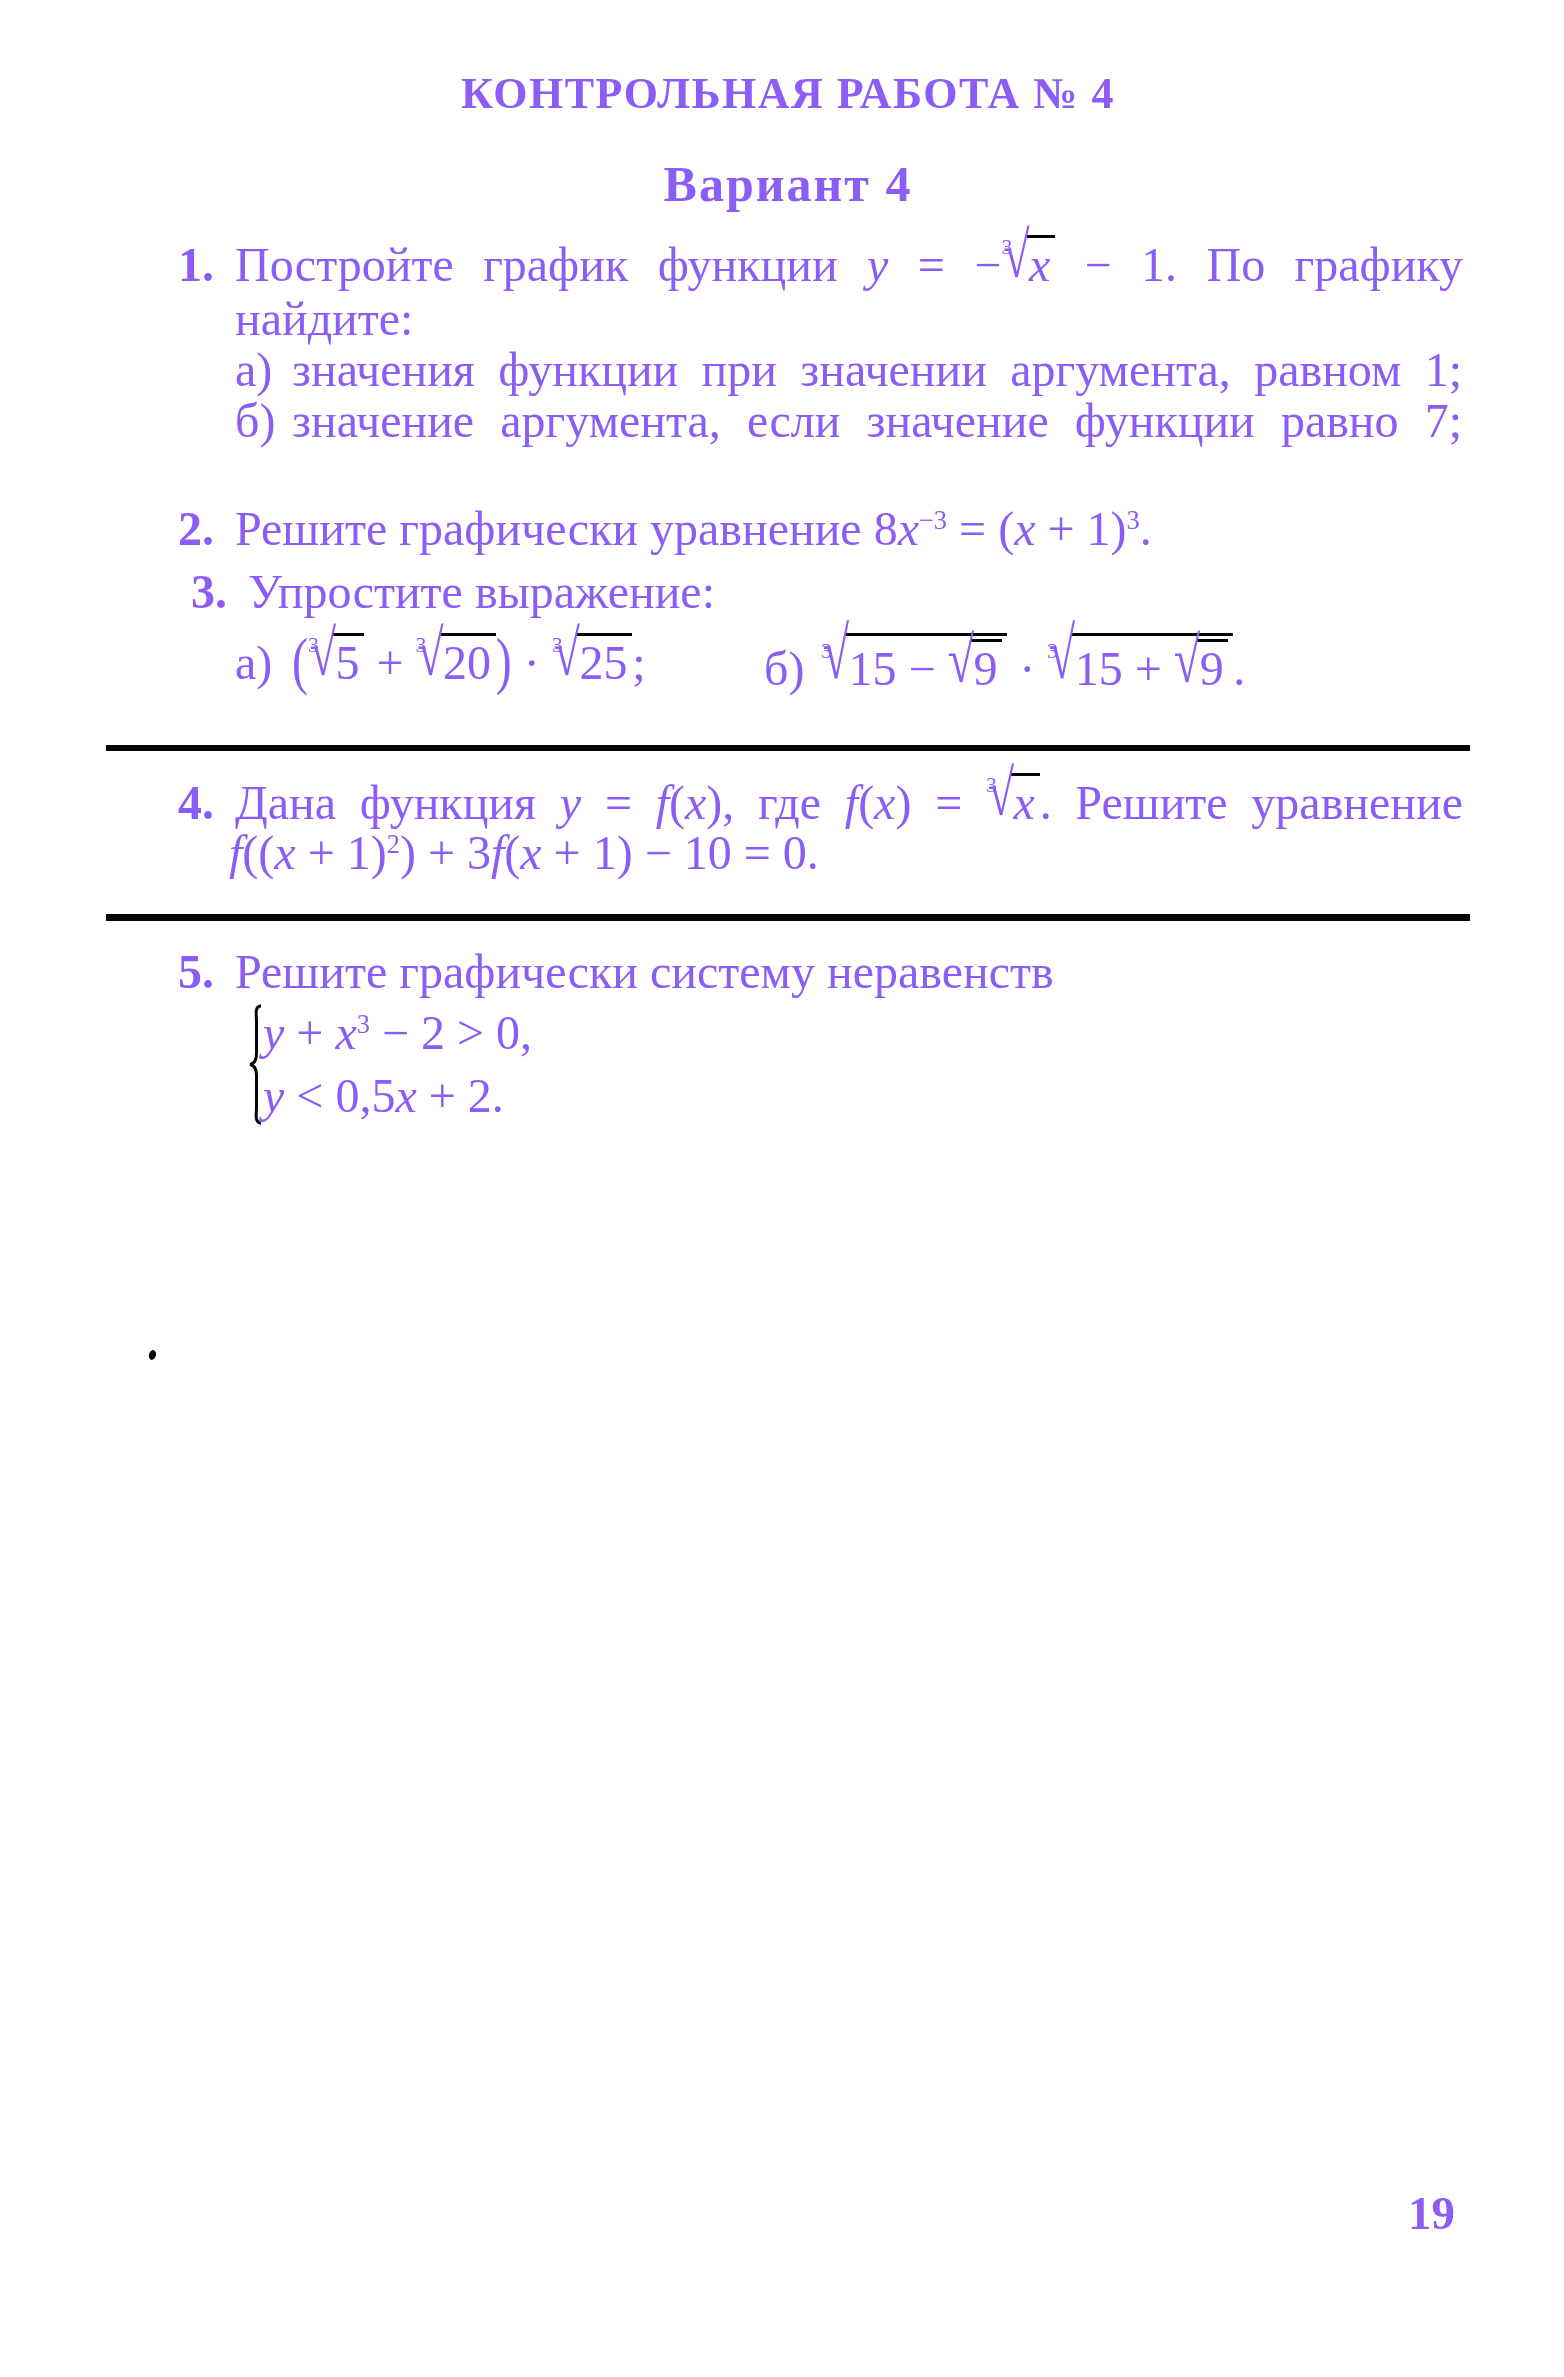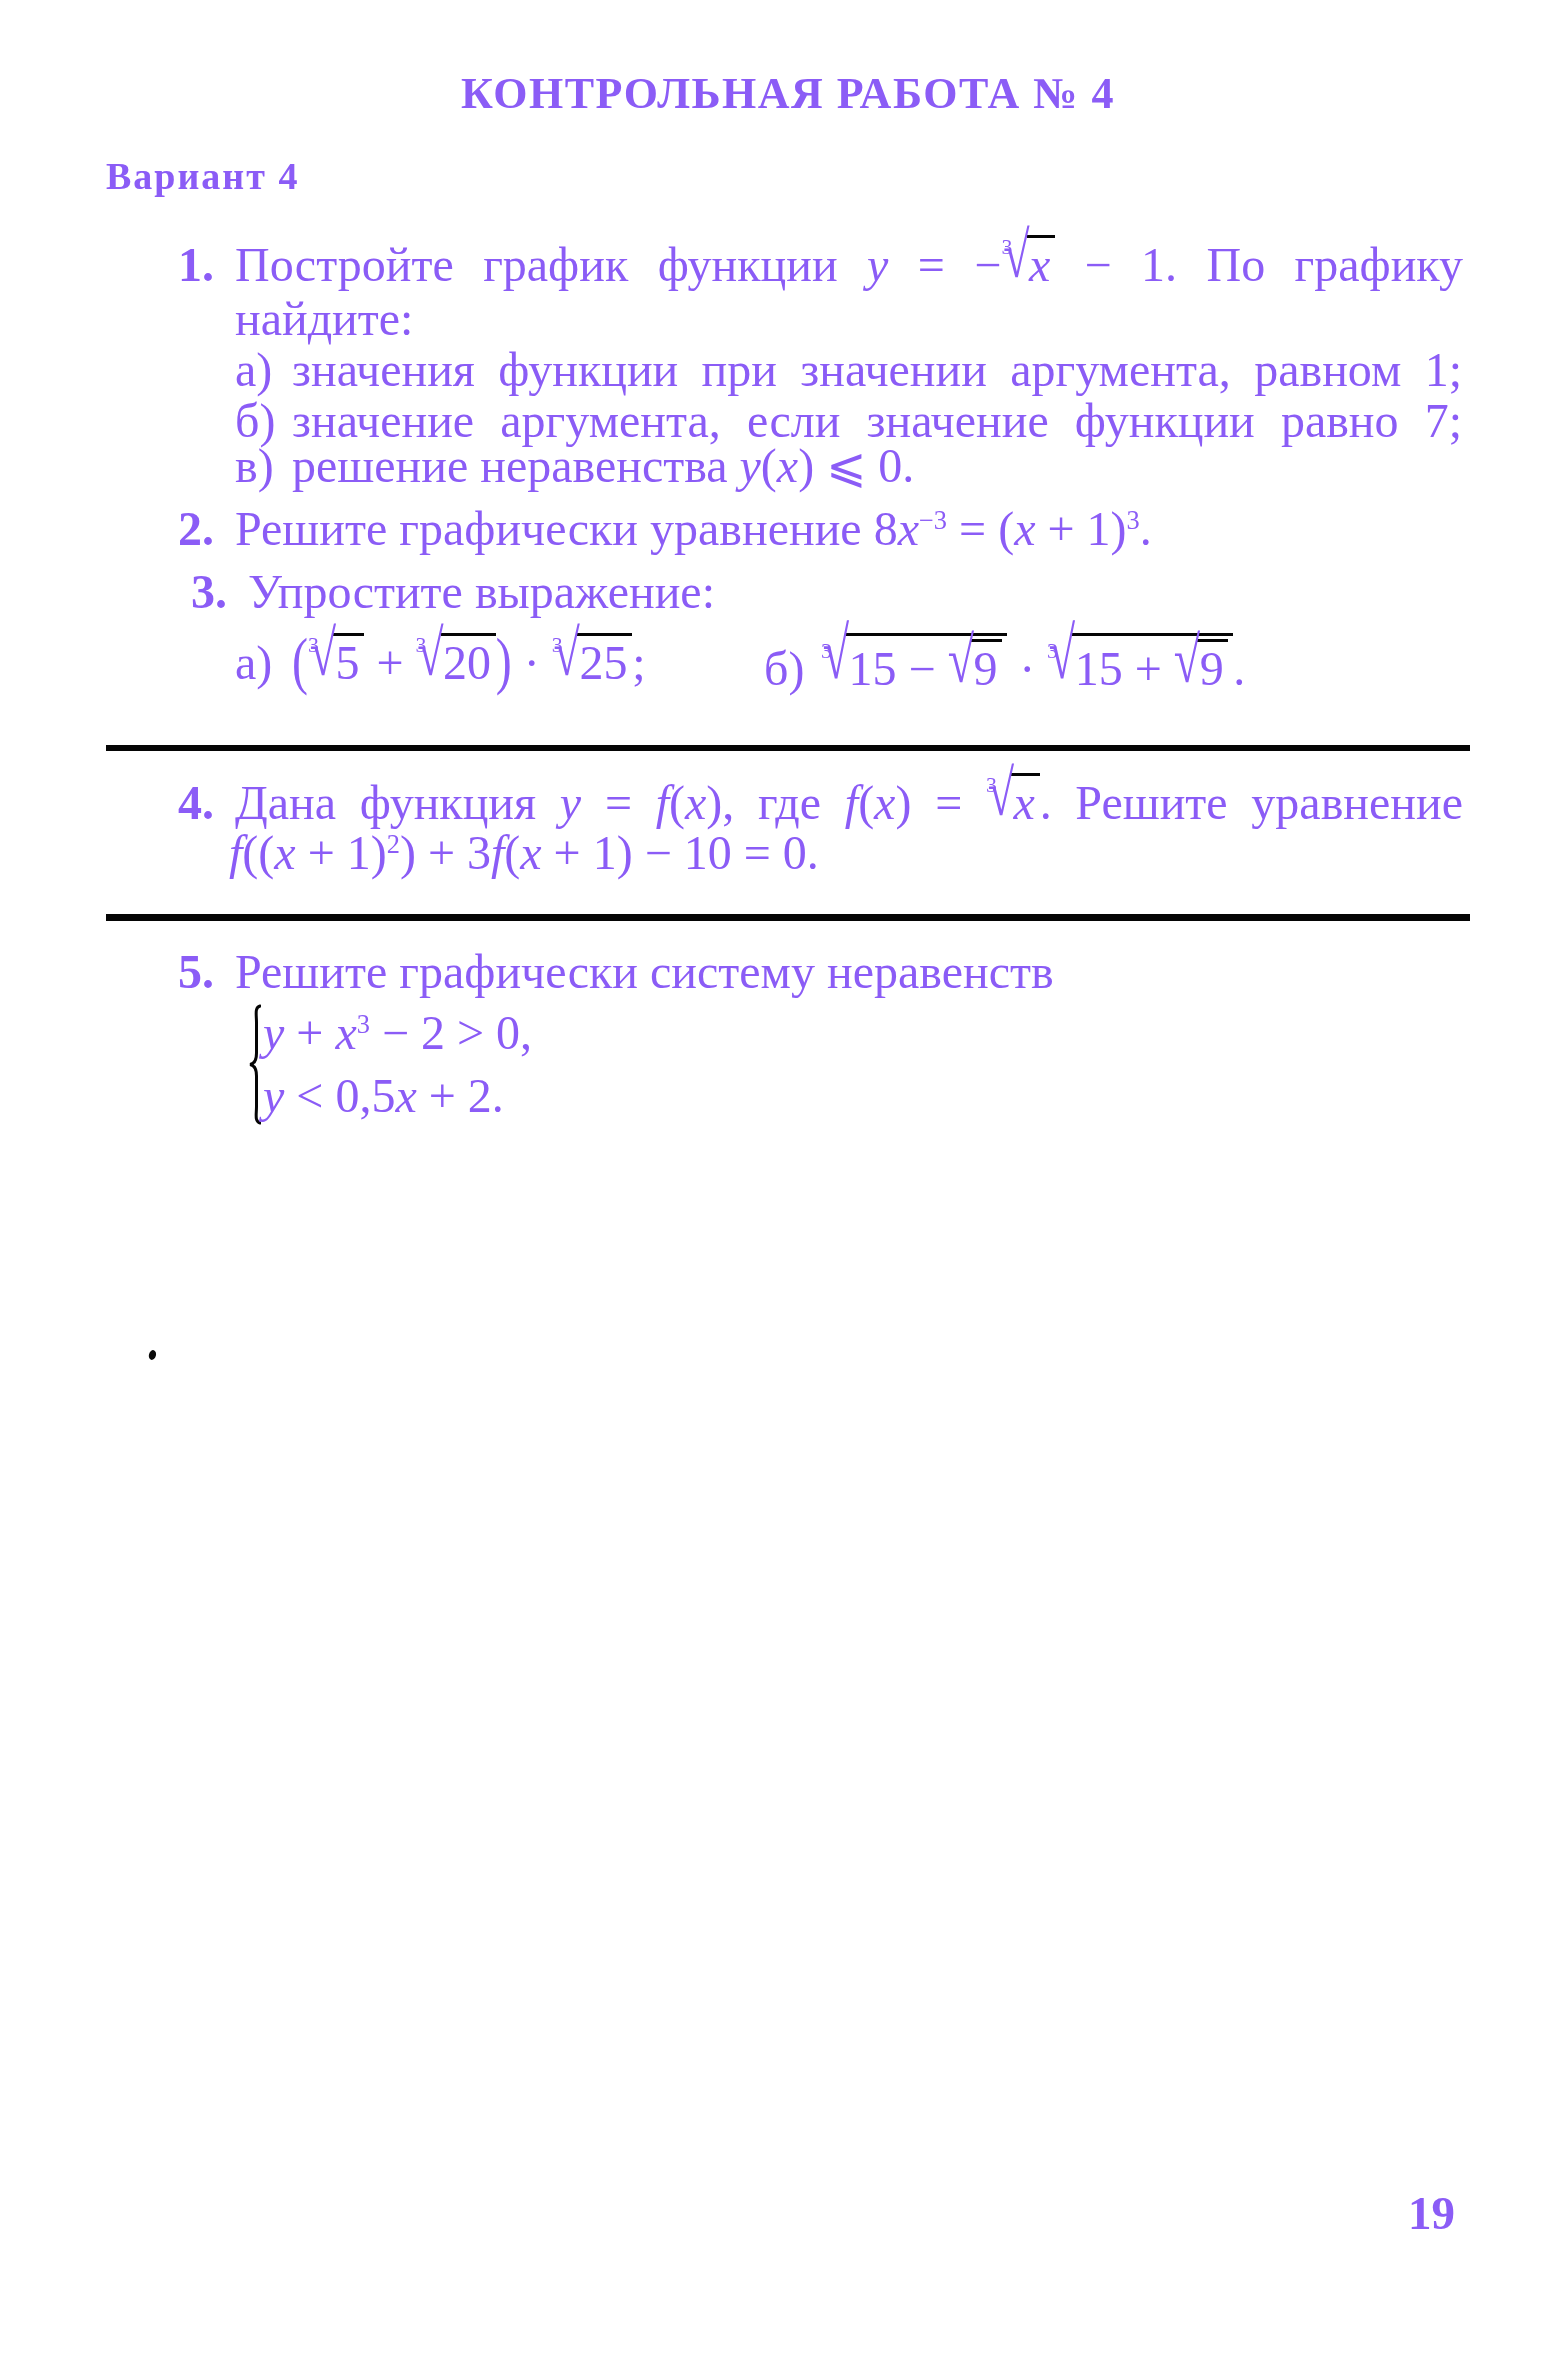--- a/index.html
+++ b/index.html
@@ -13,21 +13,21 @@
     overflow:hidden;
   }
   .abs{position:absolute;}
   .title{
     left:106px;width:1364px;top:68px;
     text-align:center;font-weight:bold;font-size:44px;
     letter-spacing:1.5px;line-height:1.2;white-space:nowrap;
   }
   .subtitle{
     left:106px;width:1364px;top:154px;
-    font-weight:bold;font-size:38px;
+    text-align:center;font-weight:bold;font-size:50px;
     letter-spacing:2px;line-height:1.2;white-space:nowrap;
   }
   .line{line-height:1.2;white-space:nowrap;}
   .jline{
     line-height:1.2;
     text-align:justify;text-align-last:justify;
     white-space:normal;
   }
   .num{display:inline-block;width:57px;font-weight:bold;}
   .lbl{display:inline-block;width:57px;}
@@ -58,21 +58,20 @@
 
 <div class="page">
 
   <div class="abs title">КОНТРОЛЬНАЯ РАБОТА № 4</div>
   <div class="abs subtitle">Вариант 4</div>
 
   <div class="abs jline" style="left:178px;top:235px;width:1285px;"><span class="num">1.</span><span>Постройте график функции <i>y</i> = −<span class="root"><span class="idx">3</span><span class="sign">√</span><span class="rad"><i>x</i></span></span> − 1. По графику</span></div>
   <div class="abs line" style="left:235px;top:290px;">найдите:</div>
   <div class="abs jline" style="left:235px;top:341px;width:1227px;"><span class="lbl">а)</span><span>значения функции при значении аргумента, равном 1;</span></div>
   <div class="abs jline" style="left:235px;top:392px;width:1227px;"><span class="lbl">б)</span><span>значение аргумента, если значение функции равно 7;</span></div>
-  <div class="abs line" style="left:235px;top:437px;"><span class="lbl">в)</span><span>решение неравенства <i>y</i>(<i>x</i>) ⩽ 0.</span></div>
 
   <div class="abs line" style="left:178px;top:500px;"><span class="num">2.</span><span>Решите графически уравнение 8<i>x</i><sup>−3</sup> = (<i>x</i> + 1)<sup>3</sup>.</span></div>
 
   <div class="abs line" style="left:178px;top:563px;margin-left:13px;"><span class="num">3.</span><span>Упростите выражение:</span></div>
   <div class="abs line" style="left:235px;top:633px;"><span class="lbl">а)</span><span><span class="tallpar">(</span><span class="root"><span class="idx">3</span><span class="sign">√</span><span class="rad">5</span></span> + <span class="root"><span class="idx">3</span><span class="sign">√</span><span class="rad">20</span></span><span class="tallpar">)</span> · <span class="root"><span class="idx">3</span><span class="sign">√</span><span class="rad">25</span></span>;</span></div>
   <div class="abs line" style="left:764px;top:633px;"><span class="lbl">б)</span><span><span class="root root--tall"><span class="idx">3</span><span class="sign">√</span><span class="rad">15 − <span class="root"><span class="sign">√</span><span class="rad">9</span></span></span></span> · <span class="root root--tall"><span class="idx">3</span><span class="sign">√</span><span class="rad">15 + <span class="root"><span class="sign">√</span><span class="rad">9</span></span></span></span>.</span></div>
 
   <div class="abs rule" id="rule1"></div>
 
   <div class="abs jline" style="left:178px;top:773px;width:1285px;"><span class="num">4.</span><span>Дана функция <i>y</i> = <i>f</i>(<i>x</i>), где <i>f</i>(<i>x</i>) = <span class="root"><span class="idx">3</span><span class="sign">√</span><span class="rad"><i>x</i></span></span>. Решите уравнение</span></div>

